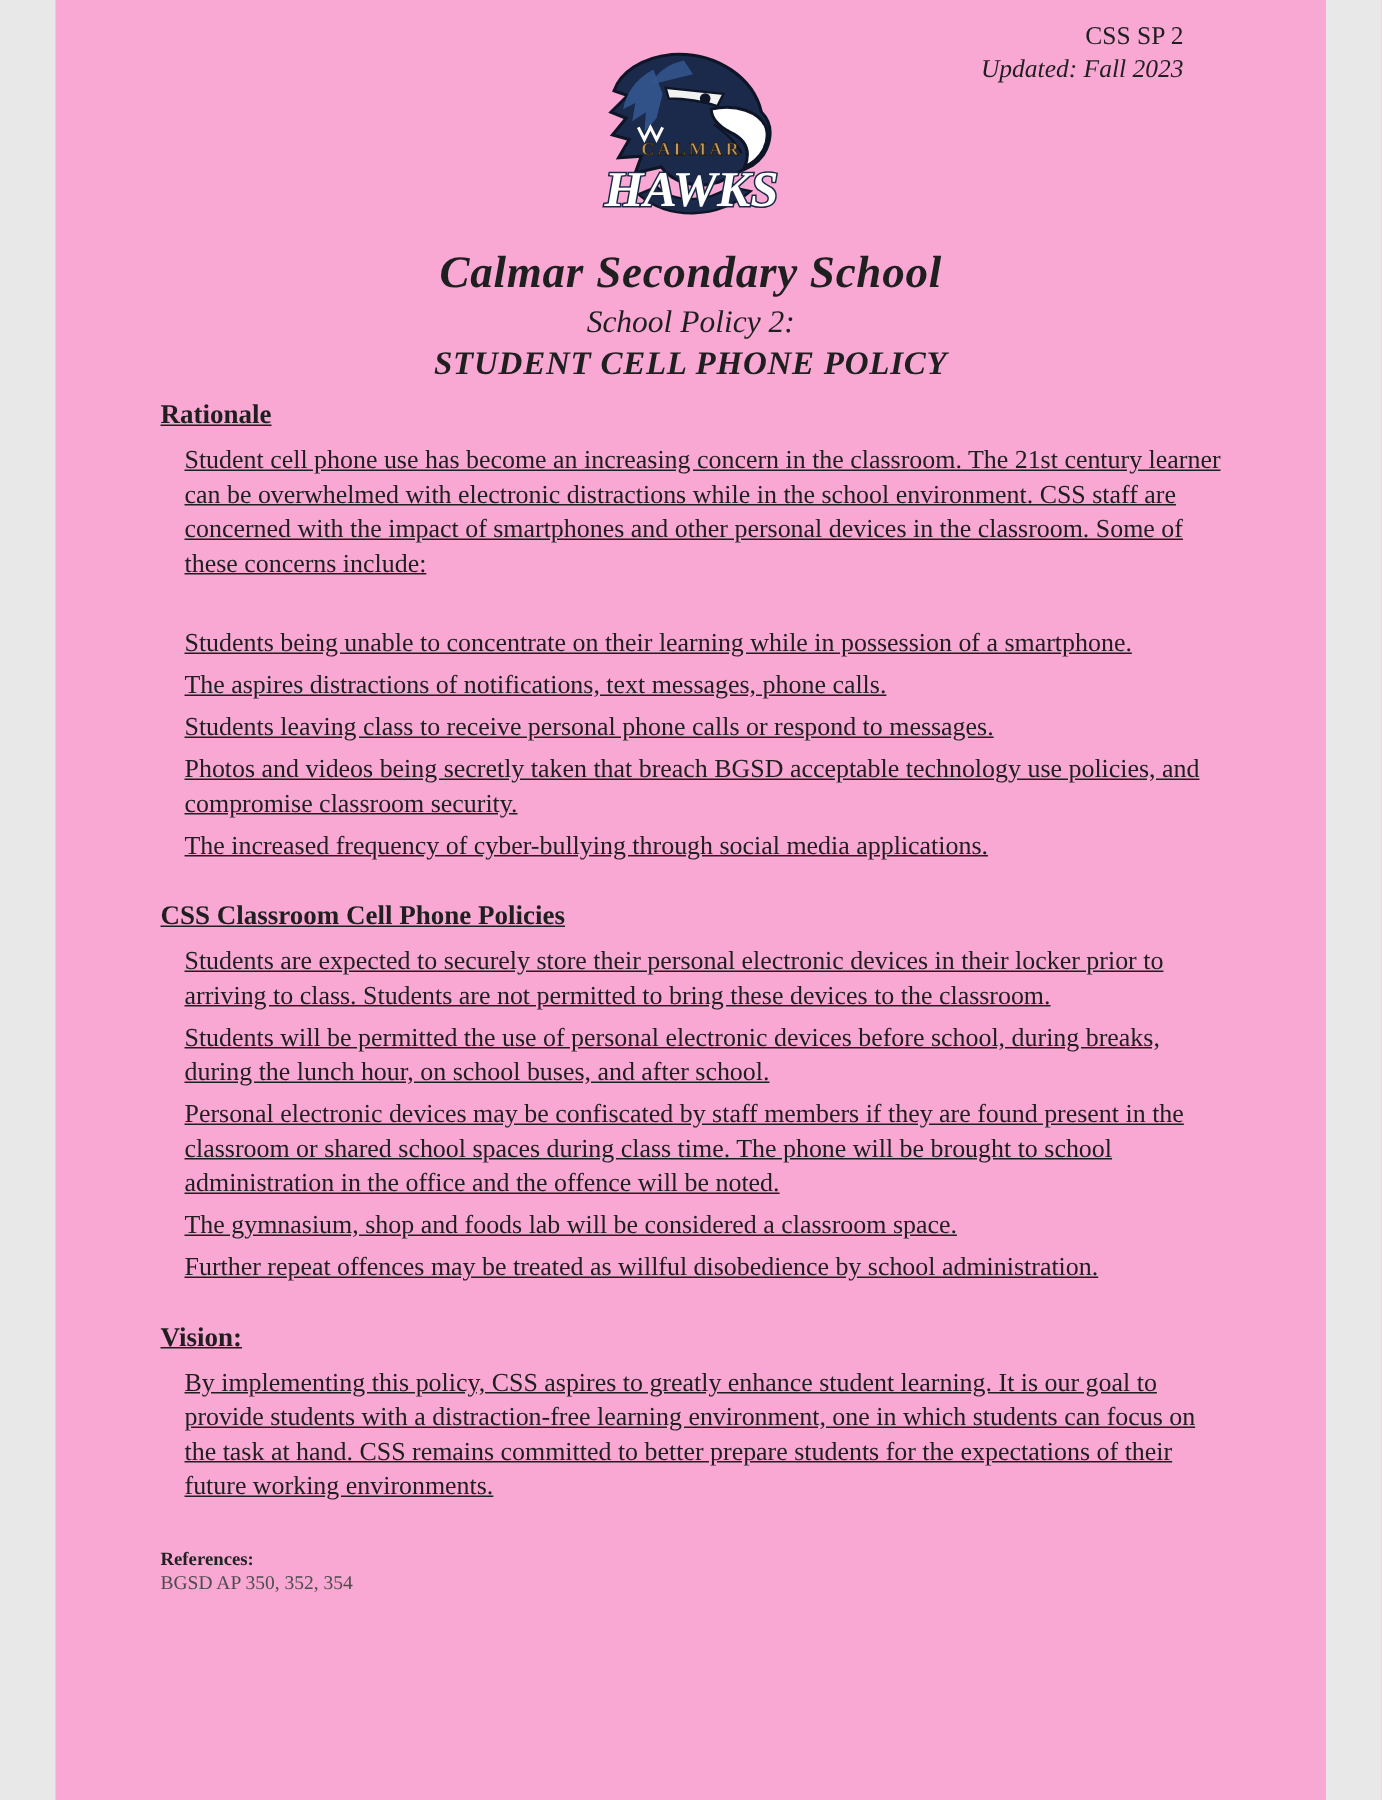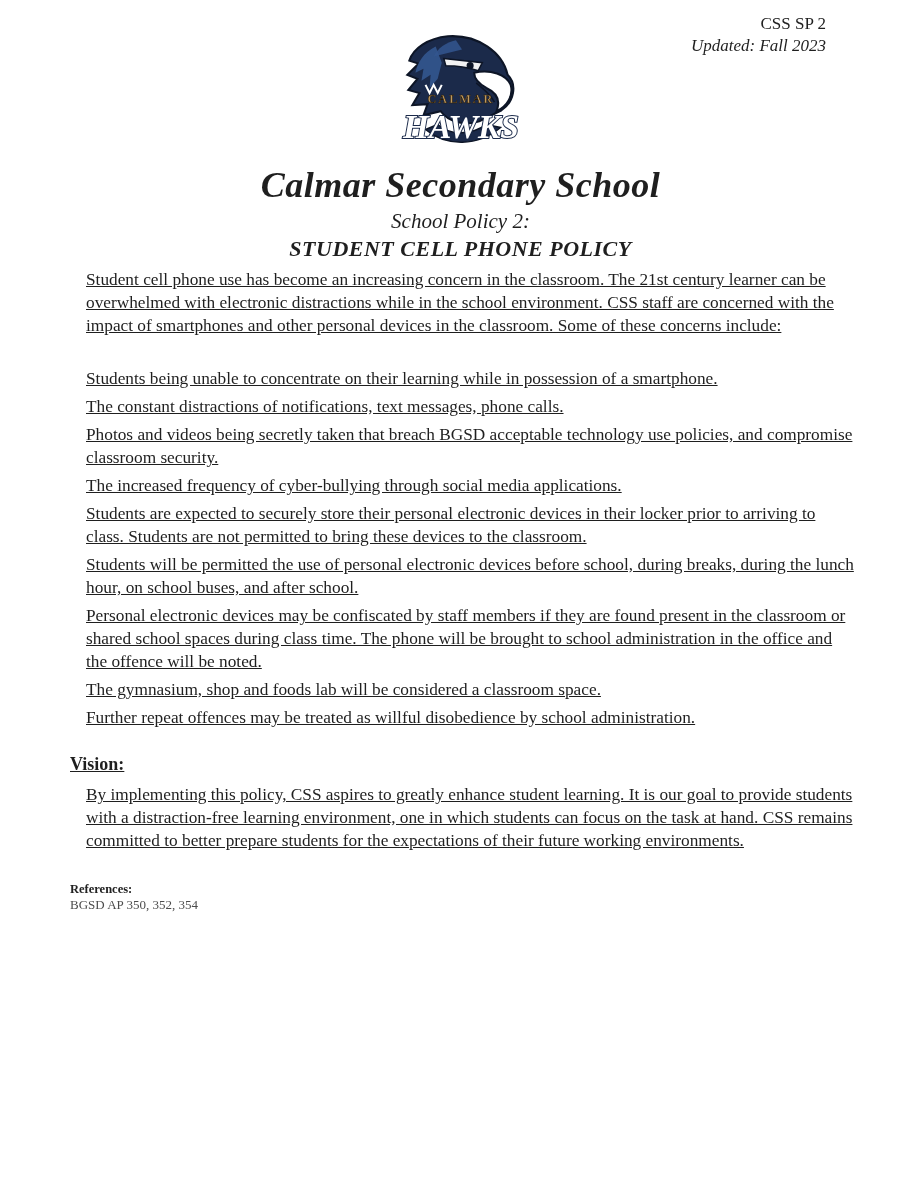--- a/index.html
+++ b/index.html
@@ -1,20 +1,20 @@
 <!DOCTYPE html>
 <html><head>
 <meta charset="utf-8">
 <style>
   html, body { margin: 0; padding: 0; background: #e8e8e8; }
   .page {
-    width: 921px;
+    width: 847px;
     height: 1200px;
     margin: 0 auto;
-    background: #ffffff;
+    background: #f9a8d4;
     position: relative;
     box-sizing: border-box;
     font-family: "Liberation Serif", serif;
     color: #1f1f1f;
     overflow: hidden;
   }
   
   .corner-meta {
     position: absolute;
     top: 13px;
@@ -27,21 +27,21 @@
 
   
   .logo-wrap {
     width: 152px;
     margin: 32px auto 0;
   }
 
   
   .title-block { text-align: center; margin-top: 10px; }
   .school-name {
-    font-size: 36px;
+    font-size: 30px;
     font-weight: bold;
     font-style: italic;
     letter-spacing: 0.5px;
   }
   .policy-line {
     font-size: 21px;
     font-weight: normal;
     font-style: italic;
     margin-top: 3px;
   }
@@ -117,29 +117,32 @@
   </div>
 
   <div class="title-block">
     <div class="school-name">Calmar Secondary School</div>
     <div class="policy-line">School Policy 2:</div>
     <div class="policy-name">STUDENT CELL PHONE POLICY</div>
   </div>
 
   <div class="content">
 
+    <div class="section-heading first">Rationale</div>
     <p>Student cell phone use has become an increasing concern in the classroom.  The 21st century learner can be overwhelmed with electronic distractions while in the school environment. CSS staff are concerned with the impact of smartphones and other personal devices in the classroom. Some of these concerns include:</p>
 
     <div class="blank-gap"></div>
 
     <p>Students being unable to concentrate on their learning while in possession of a smartphone.</p>
-    <p>The constant distractions of notifications, text messages, phone calls.</p>
+    <p>The aspires distractions of notifications, text messages, phone calls.</p>
+    <p>Students leaving class to receive personal phone calls or respond to messages.</p>
     <p>Photos and videos being secretly taken that breach  BGSD acceptable technology use policies, and compromise classroom security.</p>
     <p>The increased frequency of cyber-bullying through social media applications.</p>
 
+    <div class="section-heading">CSS Classroom Cell Phone Policies</div>
     <p>Students are expected to securely store their personal electronic devices in their locker prior to arriving to class.  Students are not permitted to bring these devices to the classroom.</p>
     <p>Students will be permitted the use of personal electronic devices before school, during breaks, during the lunch hour, on school buses, and after school.</p>
     <p>Personal electronic devices may be confiscated by staff members if they are found present in the classroom or shared school spaces during class time.  The phone will be brought to school administration in the office and the offence will be noted.</p>
     <p>The gymnasium, shop and foods lab will be considered a classroom space.</p>
     <p>Further repeat offences may be treated as willful disobedience by school administration.</p>
 
     <div class="section-heading">Vision:</div>
     <p>By implementing this policy, CSS aspires to greatly enhance student learning.  It is our goal to provide students with a distraction-free learning environment, one in which students can focus on the task at hand. CSS remains committed to better prepare students for the expectations of their future working environments.</p>
 
     <div class="references">

